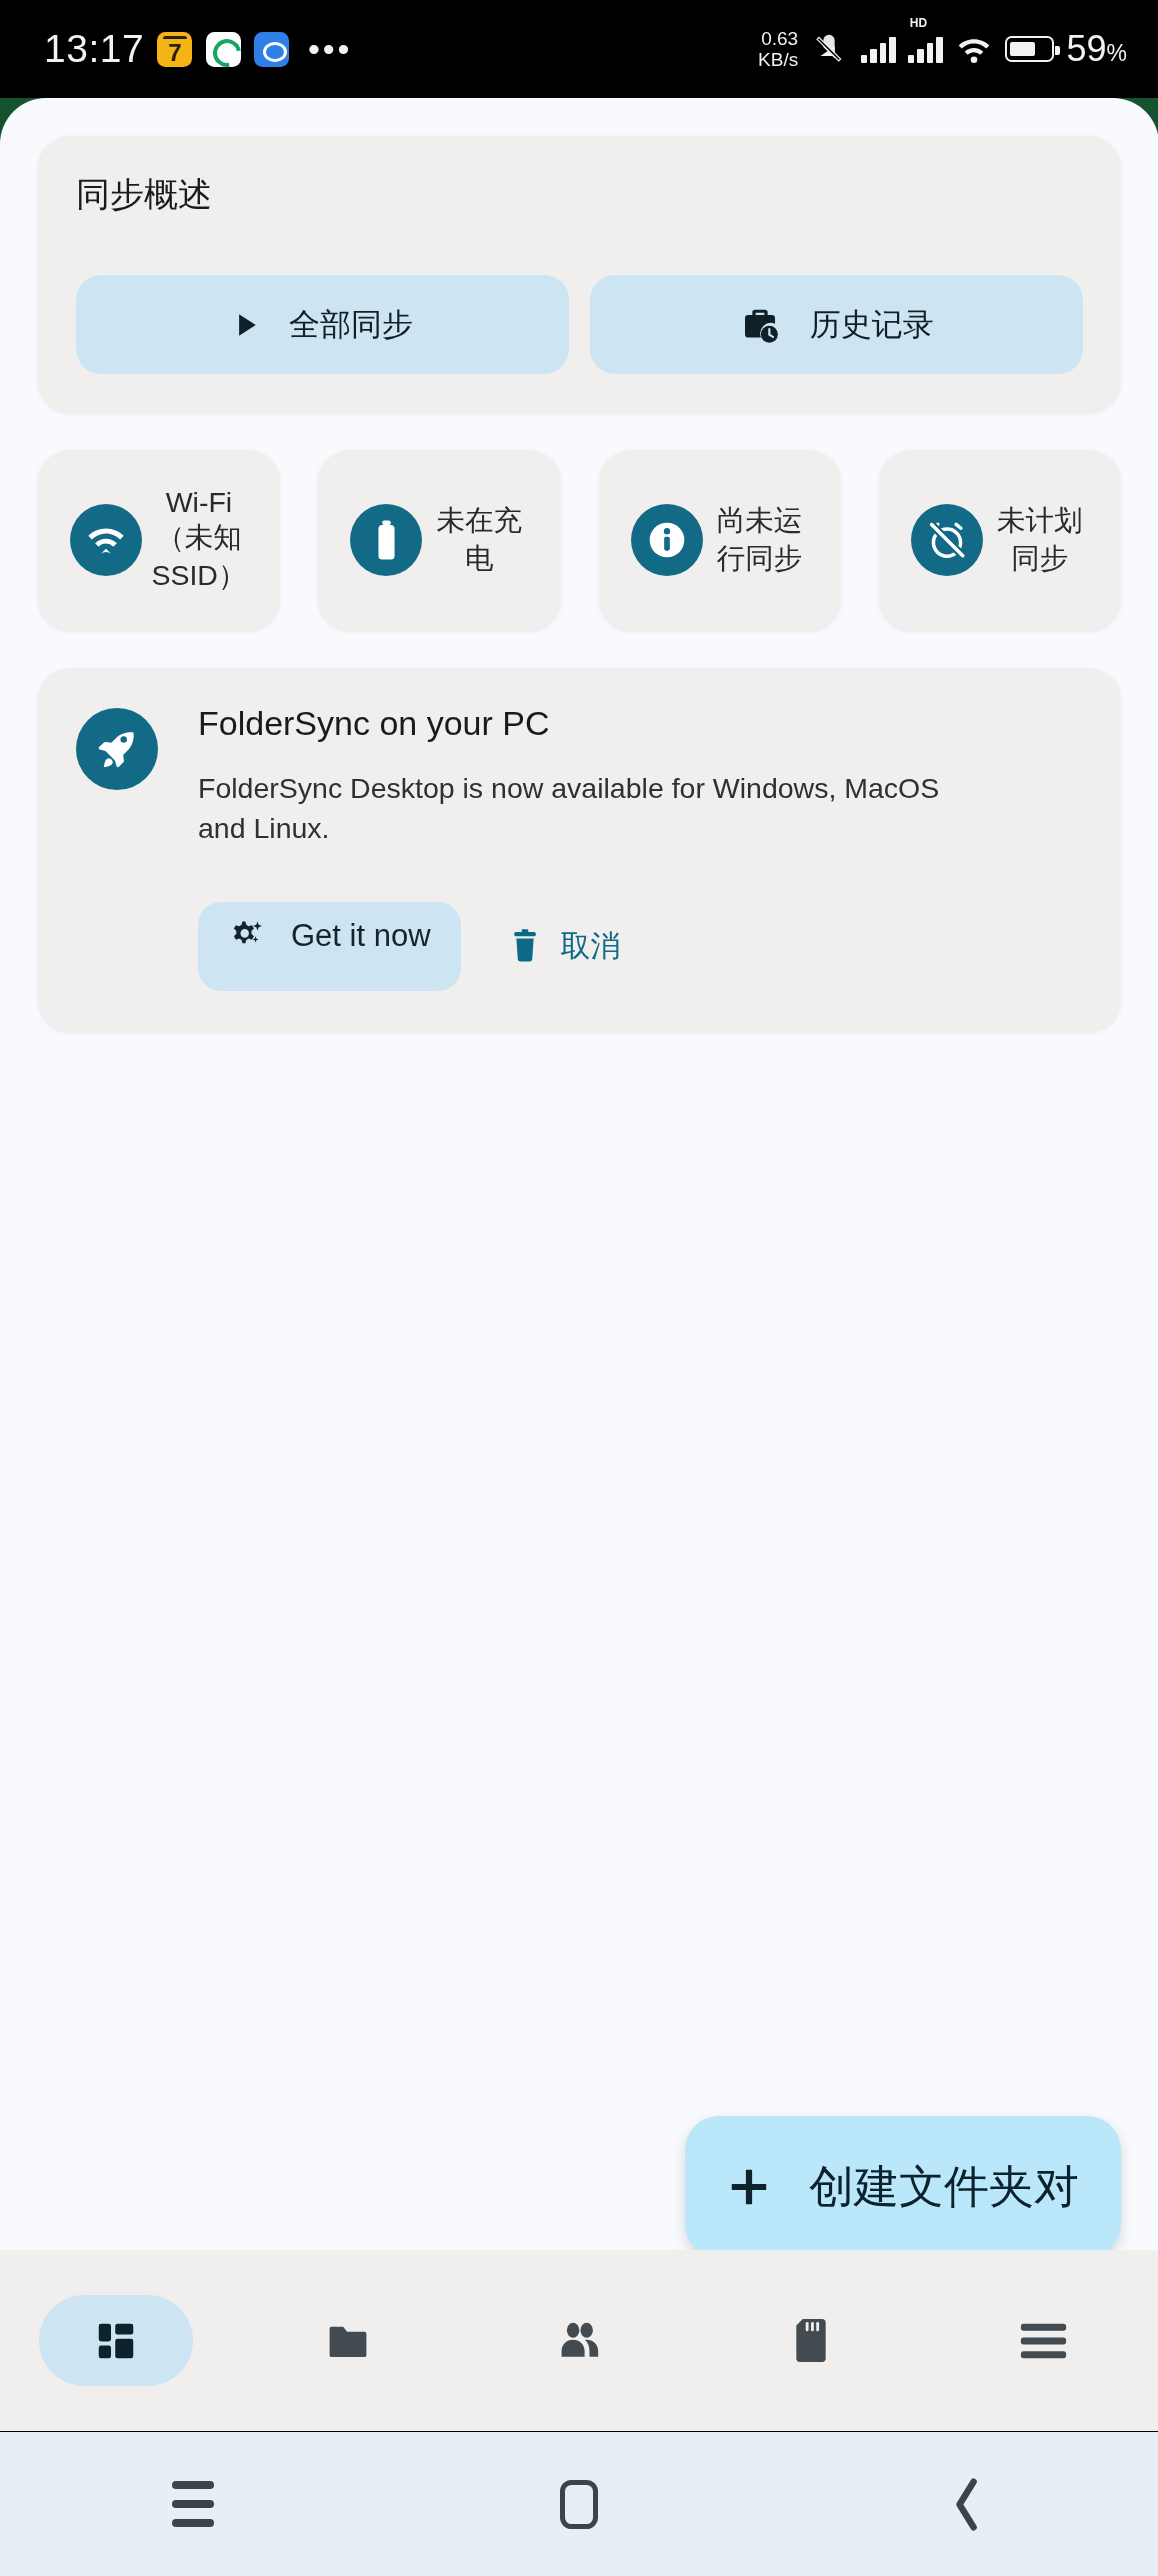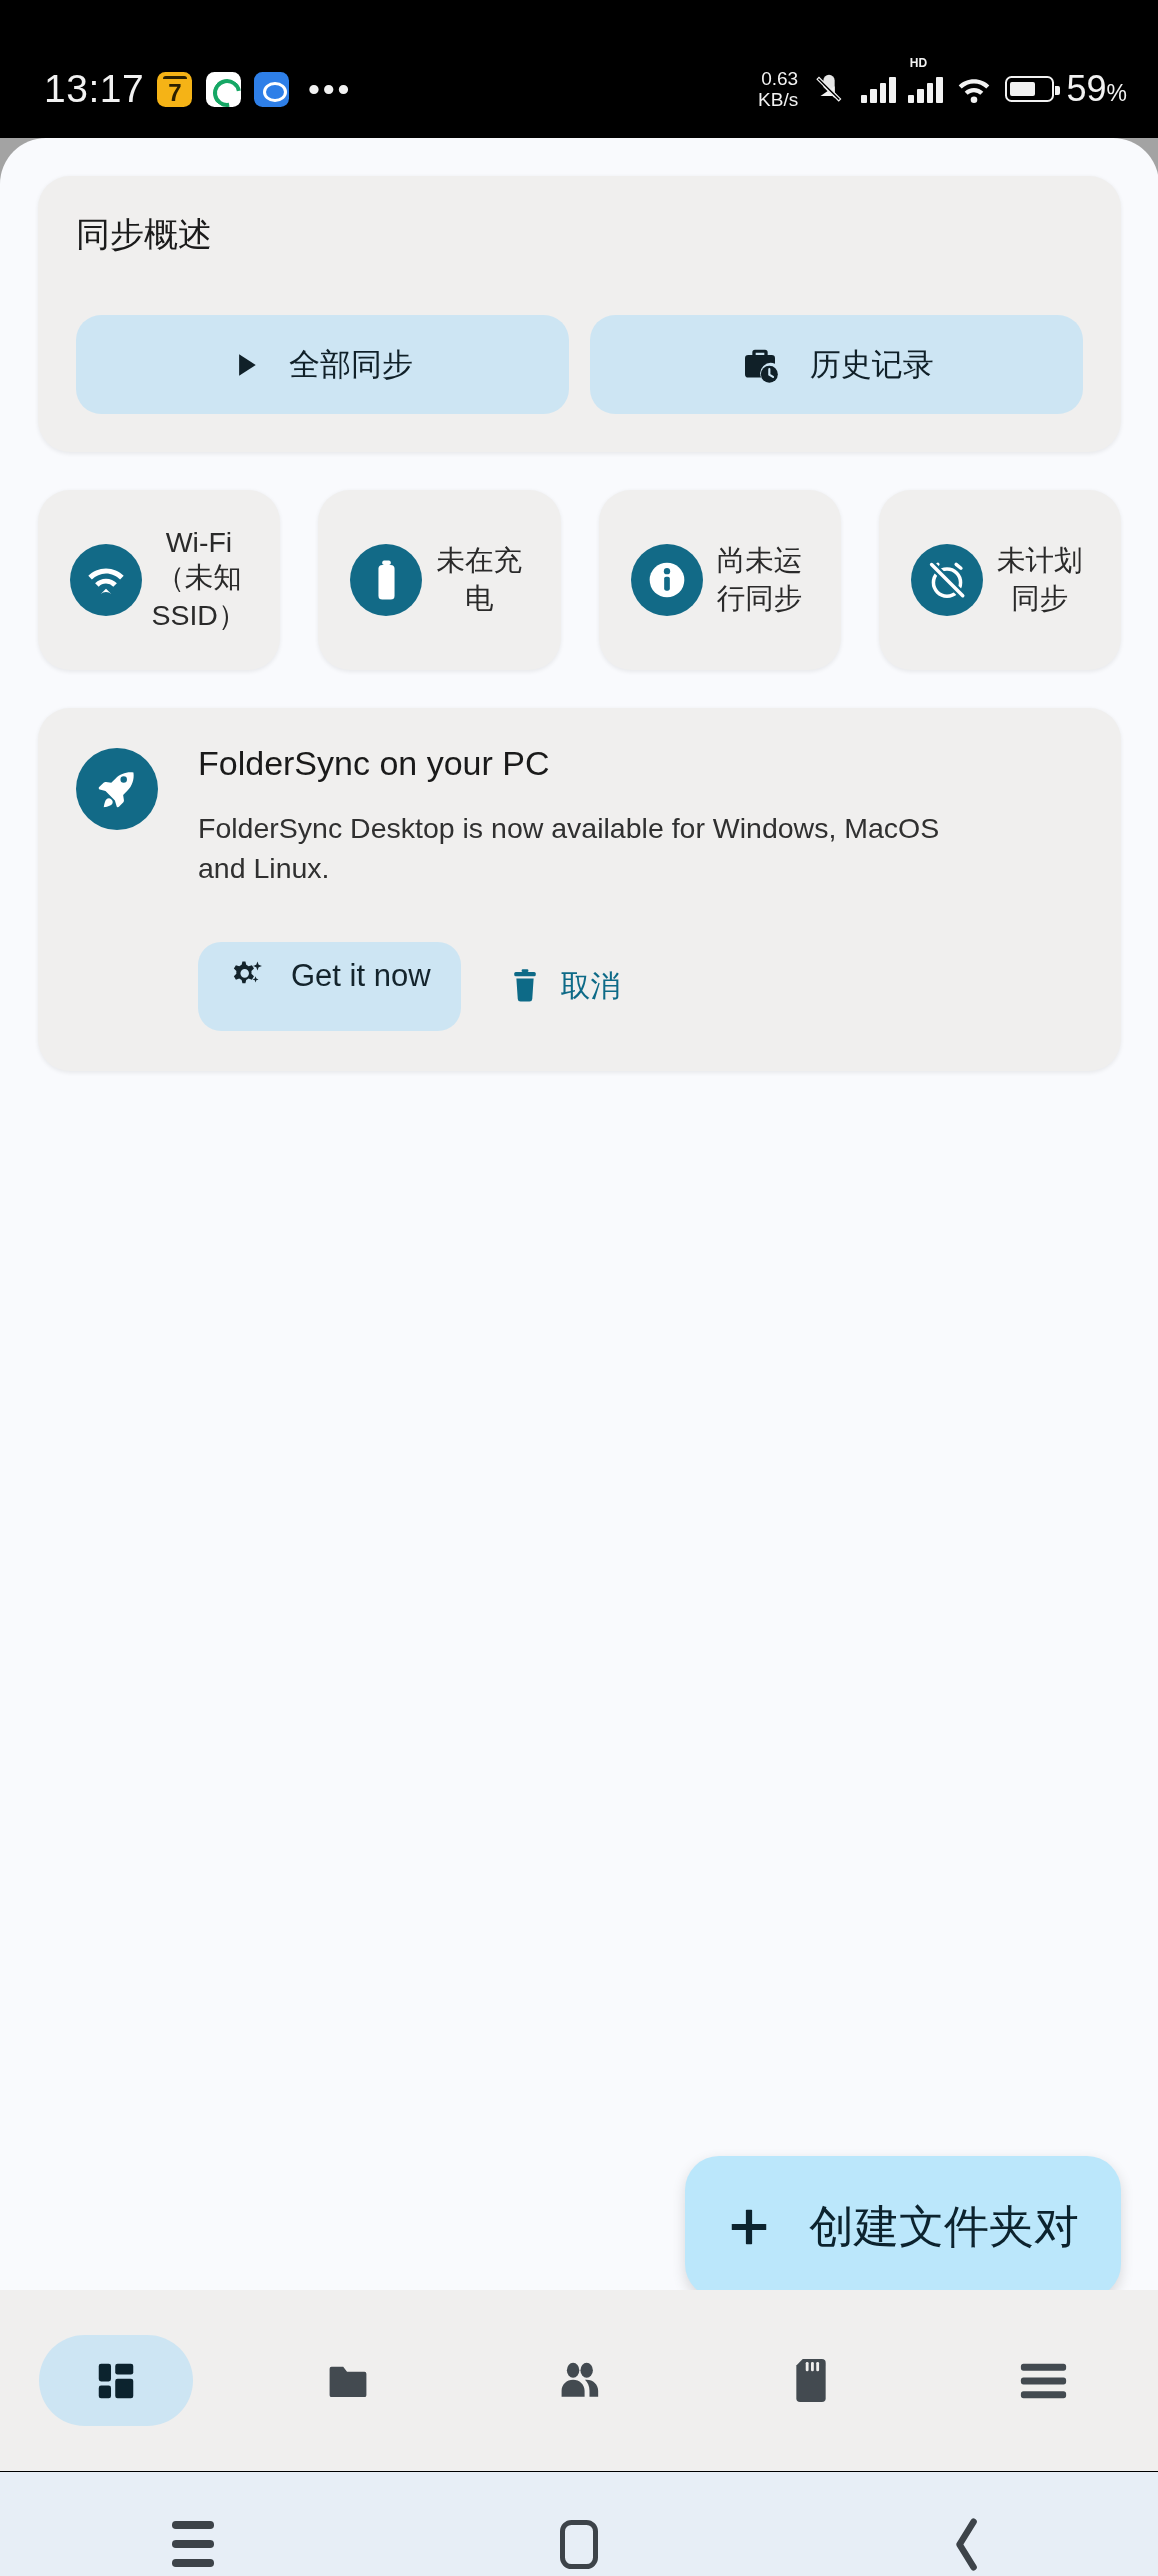--- a/index.html
+++ b/index.html
@@ -2,21 +2,21 @@
 <html style="font-size:15px"><head>
 <meta charset="utf-8">
 <style>
   * { box-sizing: border-box; margin: 0; padding: 0; }
   html, body {
     width: 1159px; height: 2576px;
     background: #000;
     font-family: "Liberation Sans", "DejaVu Sans", sans-serif;
     overflow: hidden;
   }
-  .phone { position: relative; width: 1159px; height: 2076px; background: #a3a3a3; margin-top: 40px; }
+  .phone { position: relative; width: 1159px; height: 2076px; background: #14532d; }
 
   
   .statusbar {
     position: absolute; top: 0; left: 0; width: 1159px; height: 98px;
     background: #000; color: #fff;
     display: flex; align-items: center; justify-content: space-between;
     padding: 0 32px 0 44px;
   }
   .sb-left { display: flex; align-items: center; gap: 13.3px; }
   .sb-time { font-size: 39px; font-weight: 400; letter-spacing: 0.5px; color: #f2f2f2; }

